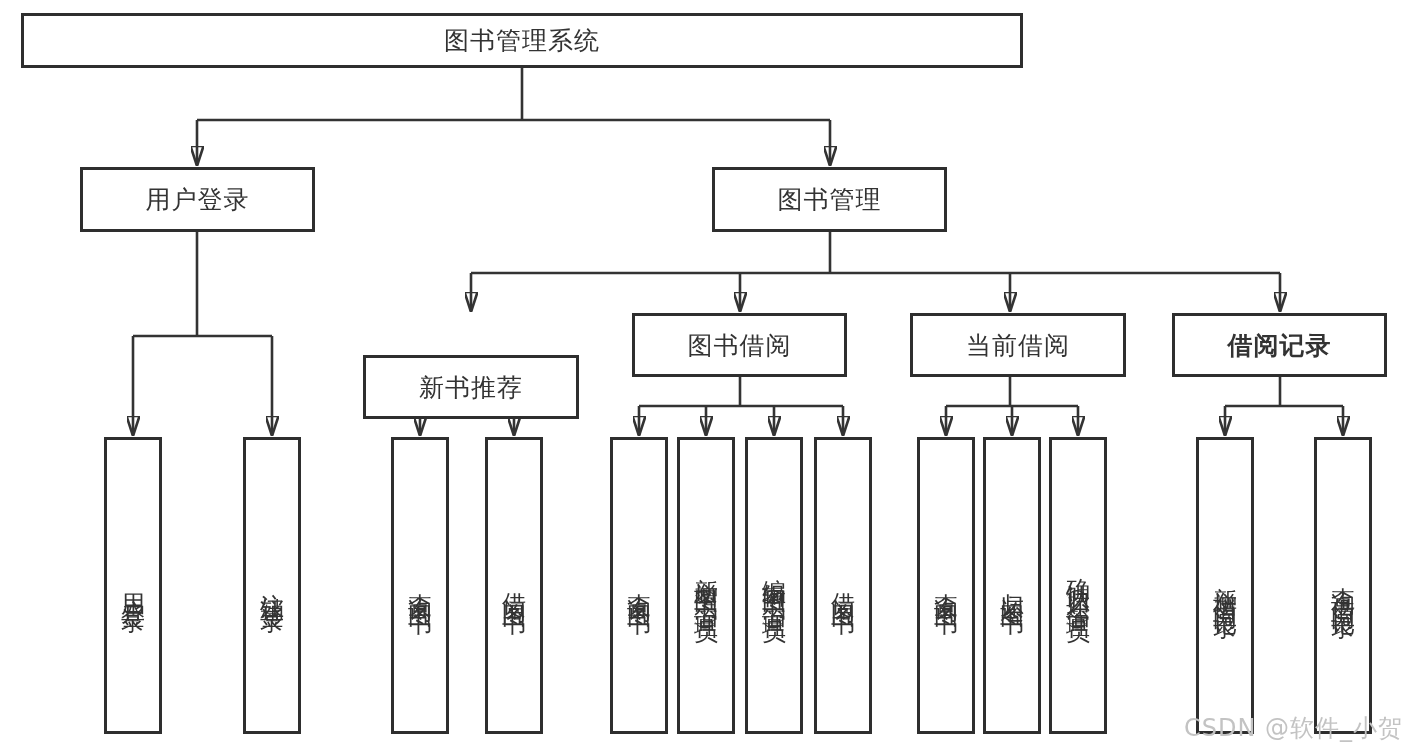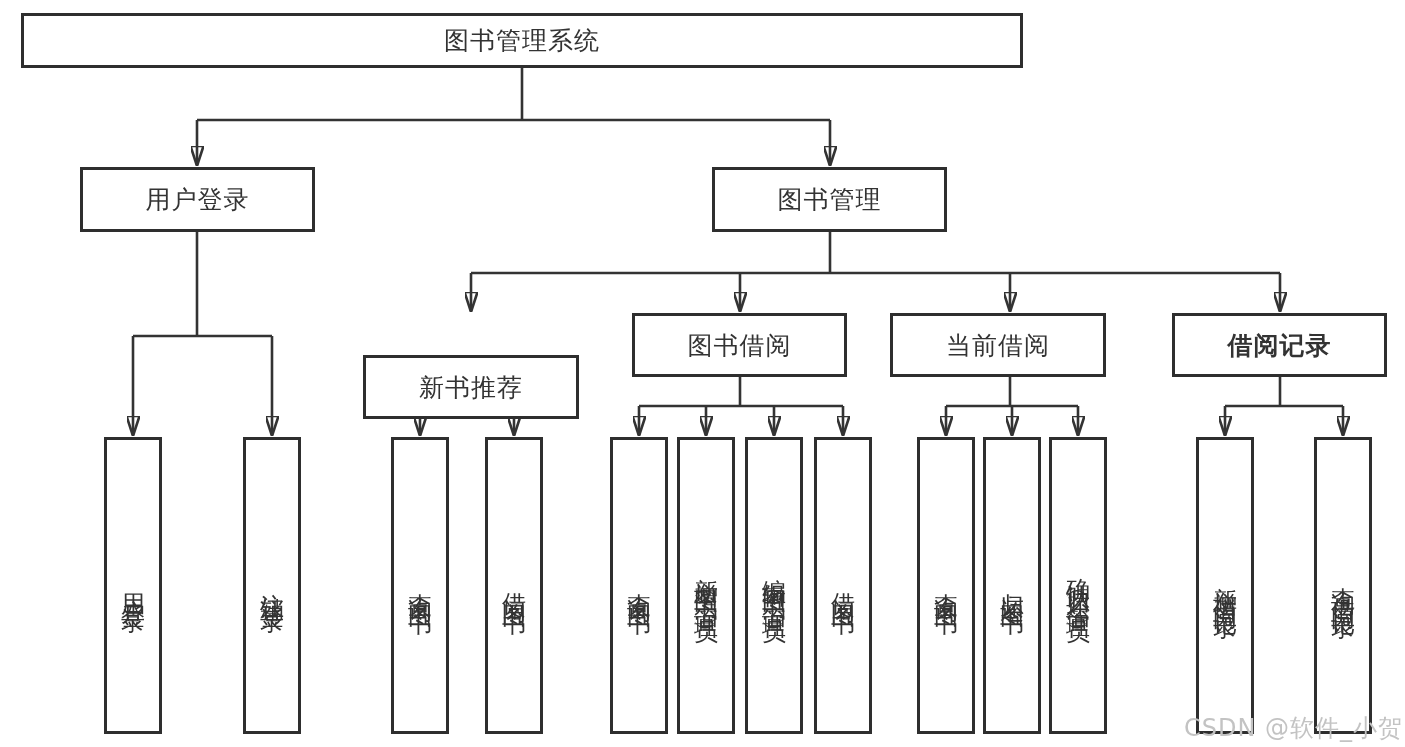--- a/index.html
+++ b/index.html
@@ -91,21 +91,21 @@
     </g>
   </svg>
 
   <div class="box h" style="left:21px;top:13px;width:1002px;height:55px;">图书管理系统</div>
 
   <div class="box h" style="left:80px;top:167px;width:235px;height:65px;">用户登录</div>
   <div class="box h" style="left:712px;top:167px;width:235px;height:65px;">图书管理</div>
 
   <div class="box h" style="left:363px;top:313px;width:216px;height:64px;margin-top:42px;">新书推荐</div>
   <div class="box h" style="left:632px;top:313px;width:215px;height:64px;">图书借阅</div>
-  <div class="box h" style="left:890px;top:313px;width:216px;height:64px;">当前借阅</div>
+  <div class="box h" style="left:910px;top:313px;width:216px;height:64px;">当前借阅</div>
   <div class="box h" style="left:1172px;top:313px;width:215px;height:64px;font-weight:bold;">借阅记录</div>
 
   <div class="box v" style="left:104px;top:437px;width:58px;height:297px;">
     <span class="vtext">用户登录</span>
   </div>
   <div class="box v" style="left:243px;top:437px;width:58px;height:297px;">
     <span class="vtext">注销登录</span>
   </div>
 
   <div class="box v" style="left:391px;top:437px;width:58px;height:297px;">

